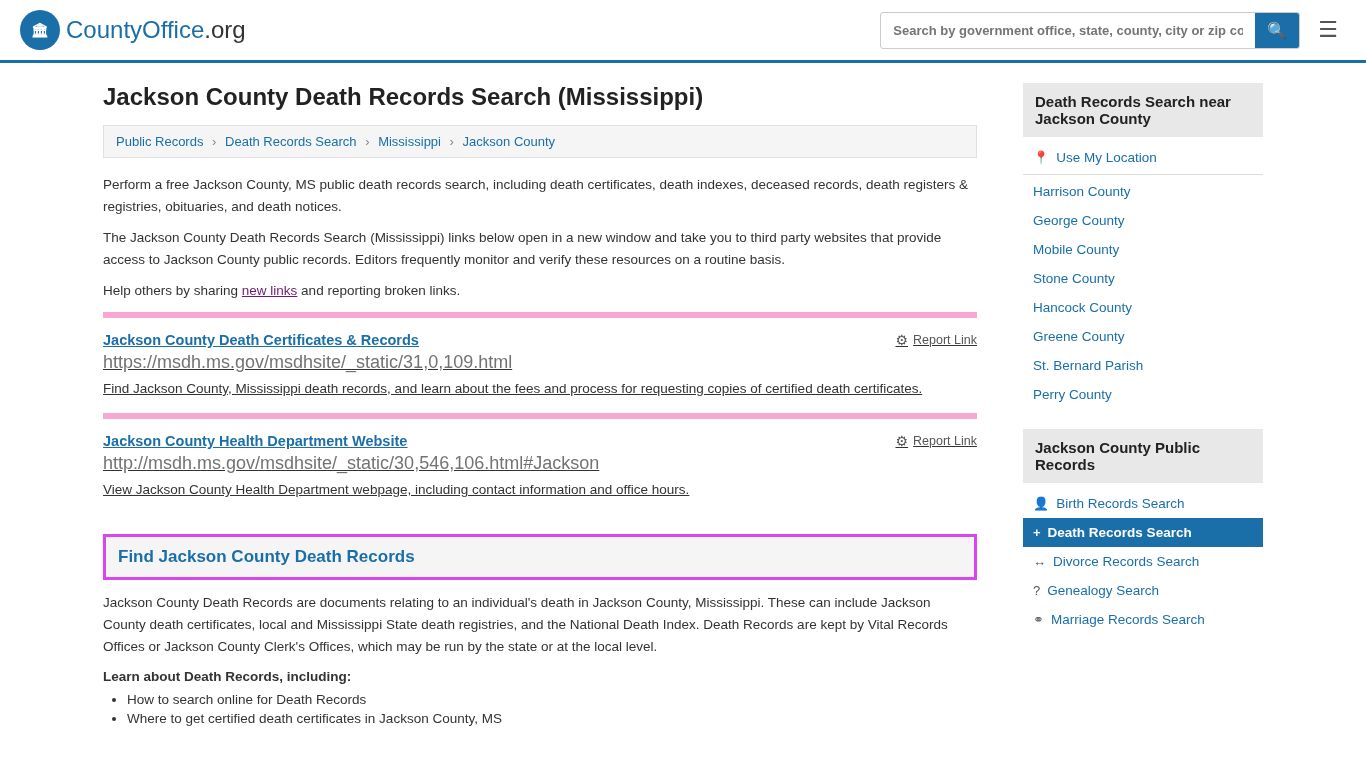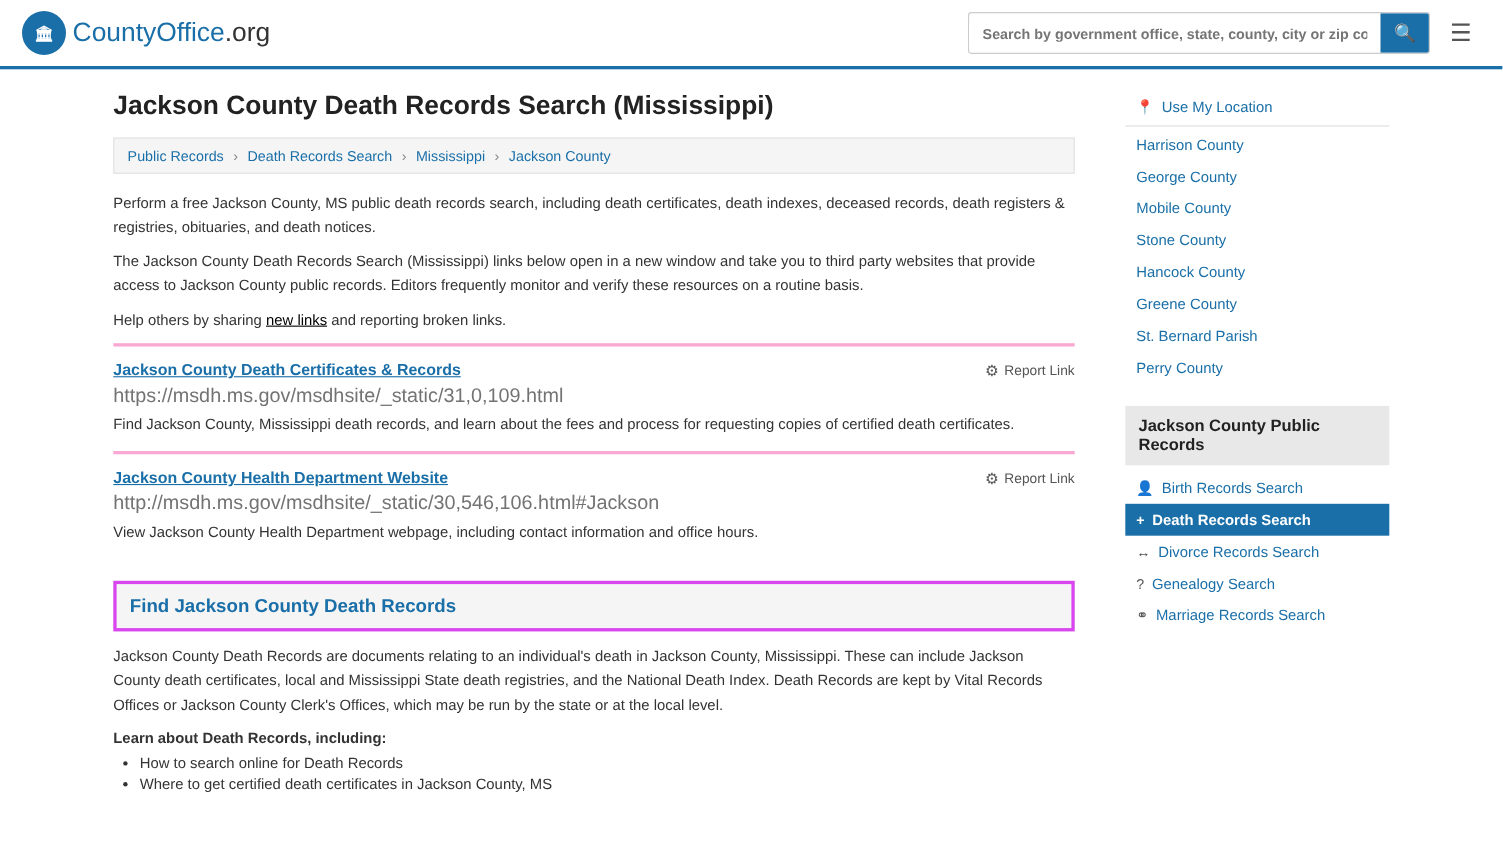--- a/index.html
+++ b/index.html
@@ -108,27 +108,28 @@
     }
     .breadcrumb span { color: #888; margin: 0 5px; }
 
     .intro-text {
       font-size: 13.5px;
       color: #333;
       margin-bottom: 10px;
       line-height: 1.6;
     }
     .intro-text a {
-      color: #000000;
+      color: #701a75;
       text-decoration: underline;
     }
 
     .record-entry {
-      border-top: 3px solid #f9a8d4;
+      border-top: 6px solid #f9a8d4;
       padding: 14px 0;
+      text-decoration: underline;
     }
     .record-entry-header {
       display: flex;
       align-items: flex-start;
       justify-content: space-between;
       margin-bottom: 4px;
     }
     .record-entry-title {
       font-size: 14.5px;
       font-weight: bold;
@@ -315,20 +316,21 @@
     <ul class="learn-list">
       <li>How to search online for Death Records</li>
       <li>Where to get certified death certificates in Jackson County, MS</li>
     </ul>
 
   </div>
 
   <div class="sidebar">
 
     <div class="sidebar-section">
+      <div class="sidebar-header">Death Records Search near Jackson County</div>
 
       <div class="sidebar-item use-location">
         <span class="si-icon">📍</span>
         <a href="#">Use My Location</a>
       </div>
       <hr class="sidebar-divider">
 
       <div class="sidebar-item">
         <a href="#">Harrison County</a>
       </div>

